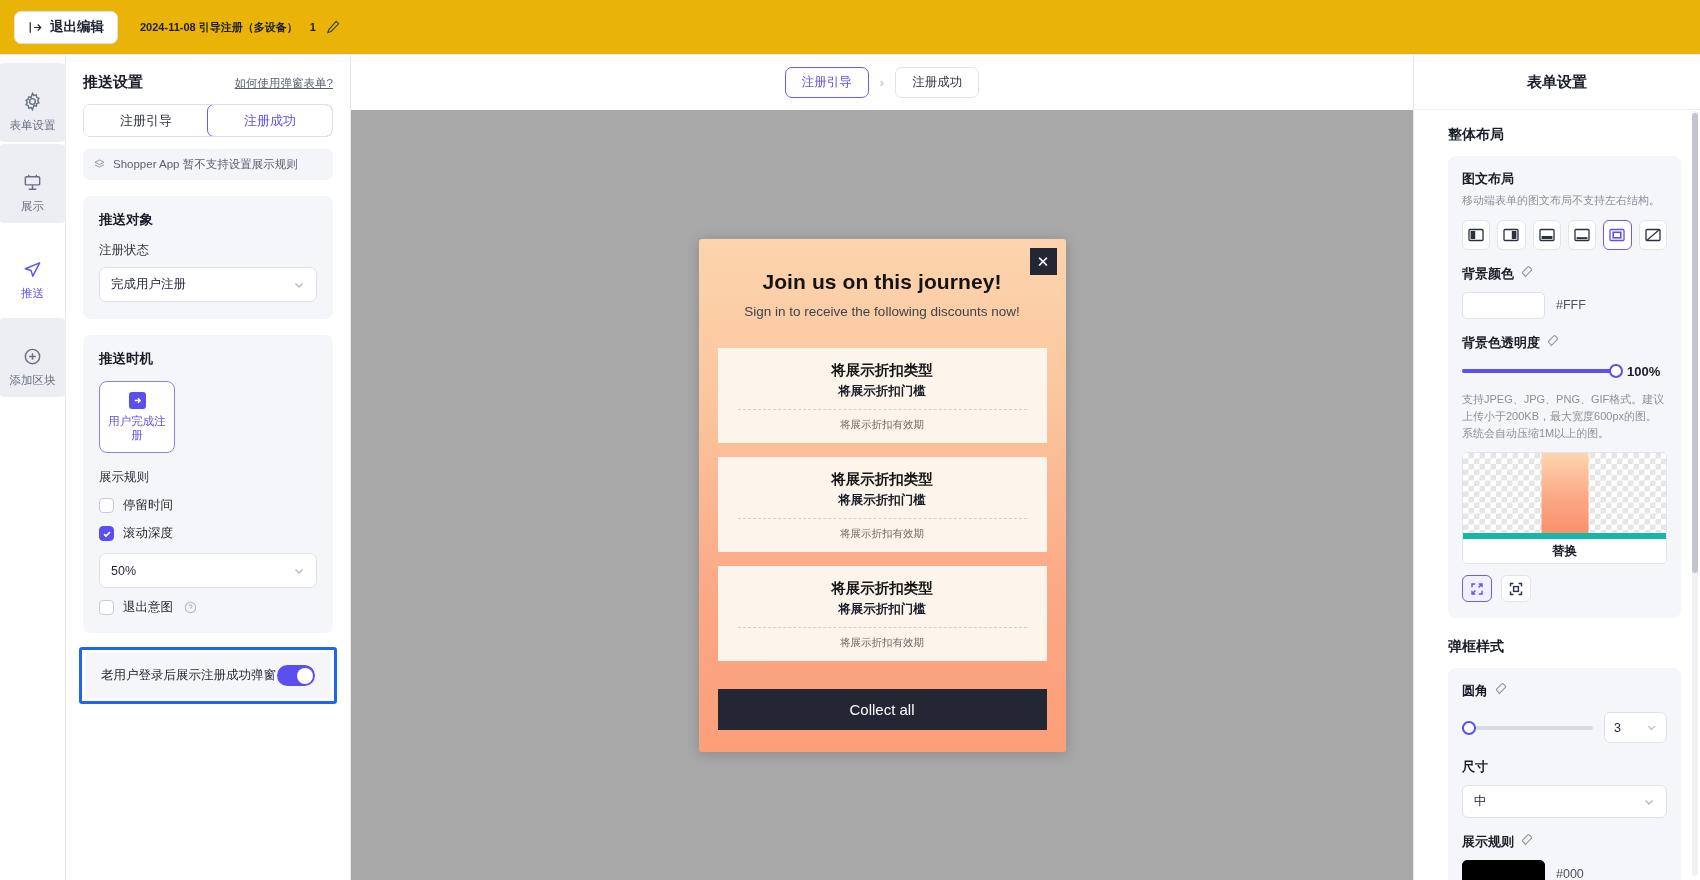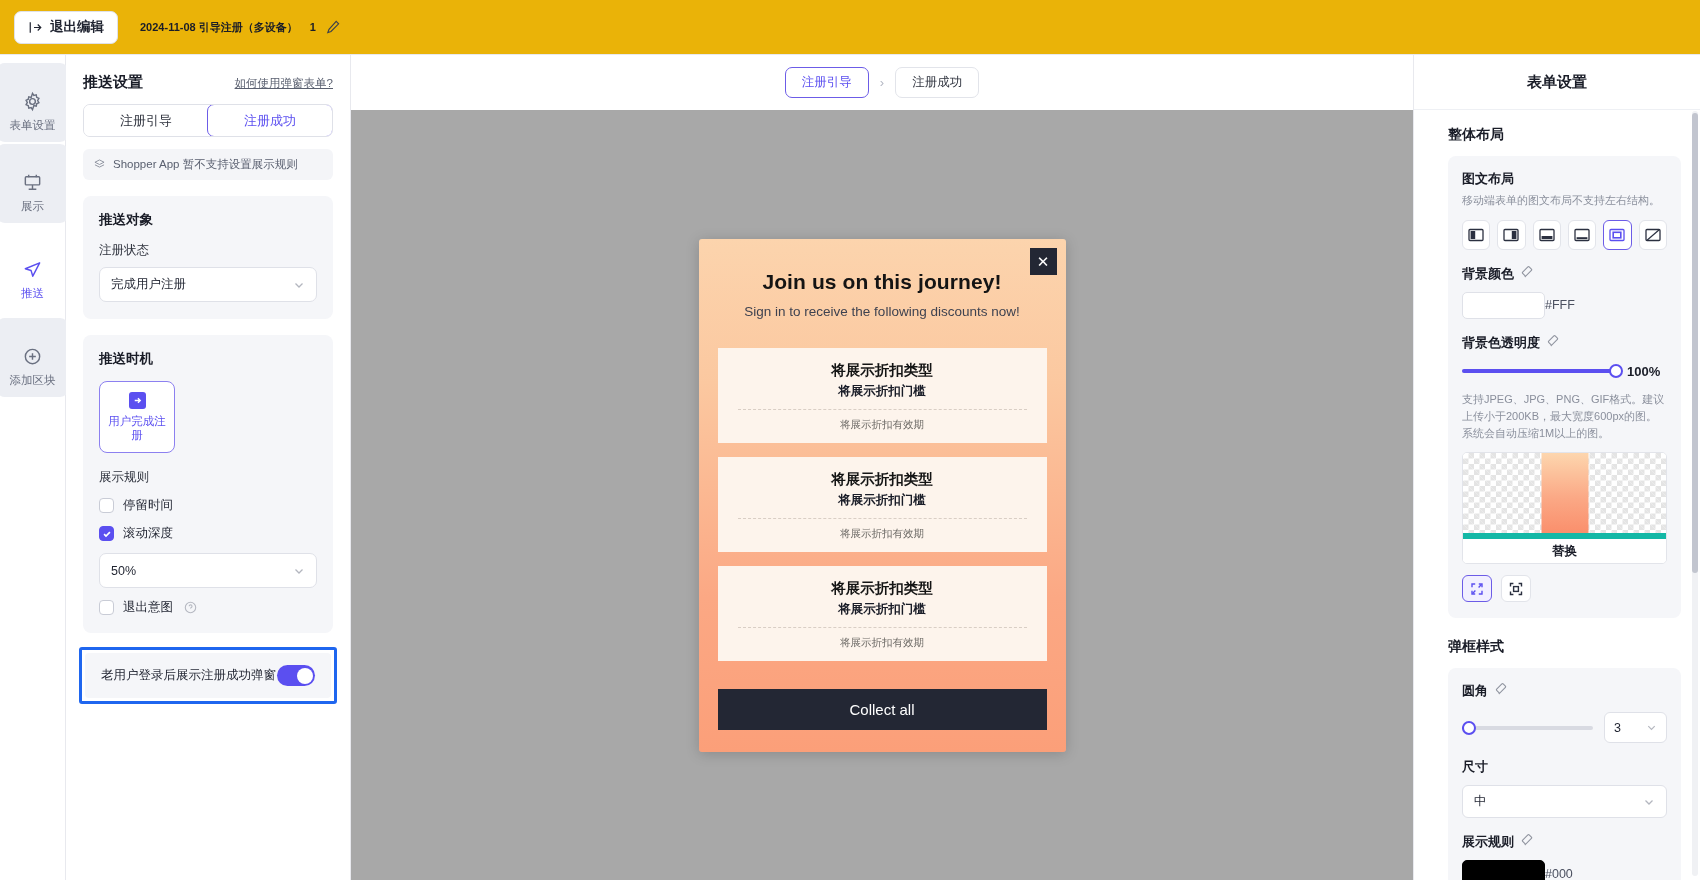--- a/index.html
+++ b/index.html
@@ -249,21 +249,21 @@
   .rp-lbl-row { display: flex; align-items: flex-start; gap: 7px; }
   .rp-desc { font-size: 11px; color: #8a8f9c; margin-top: 5px; line-height: 1.45; }
   .reset-ico { width: 13px; height: 13px; opacity: .65; cursor: pointer; }
   .layout-row { display: flex; gap: 7px; margin-top: 11px; }
   .layout-btn {
     width: 34px; height: 30px; background: #fff; border: 1px solid #e2e4ea; border-radius: 6px;
     display: flex; align-items: center; justify-content: center; cursor: pointer;
   }
   .layout-btn.active { border: 1.5px solid #6c5ce7; }
   .layout-btn svg { width: 16px; height: 16px; }
-  .color-row { display: flex; align-items: center; margin-top: 9px; }
+  .color-row { display: flex; align-items: center; gap: 11px; margin-top: 9px; }
   .color-chip {
     width: 83px; height: 27px; background: #fff; border: 1px solid #dfe1e8; border-radius: 5px;
     cursor: pointer;
   }
   .color-chip.black { background: #000; border-color: #000; }
   .color-val { font-size: 12.5px; color: #4b5060; }
   .slider-row { display: flex; align-items: center; gap: 11px; margin-top: 12px; }
   .slider { flex: 1; height: 4px; background: #d8dae2; border-radius: 3px; position: relative; cursor: pointer; }
   .slider .fill { position: absolute; left: 0; top: 0; height: 4px; background: #5b4ff0; border-radius: 3px; }
   .slider .knob2 {

